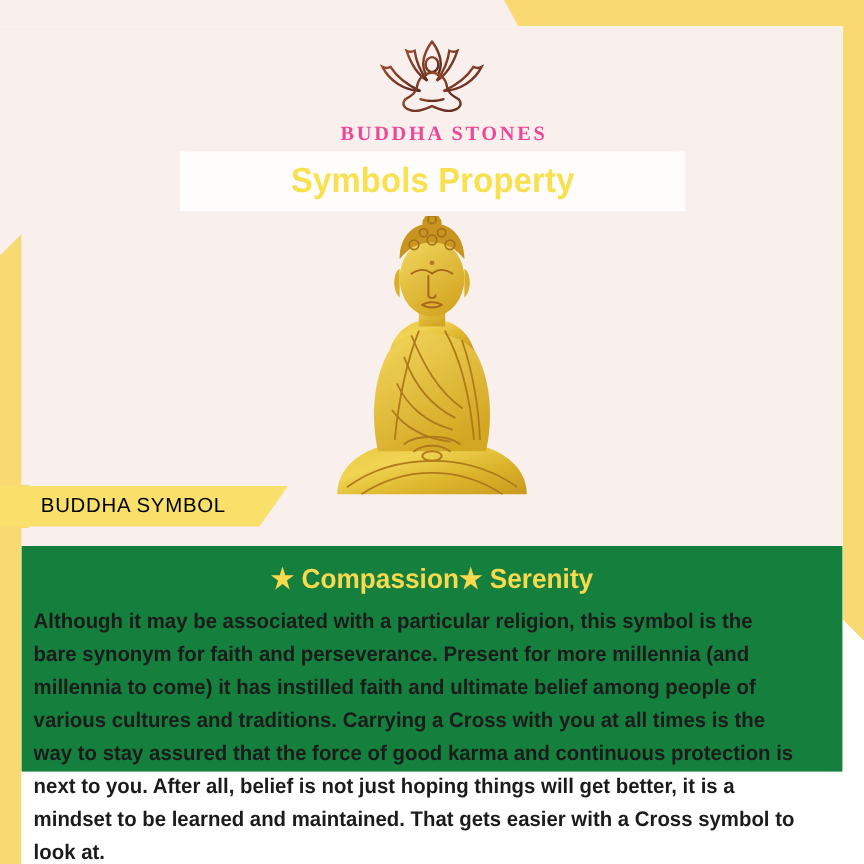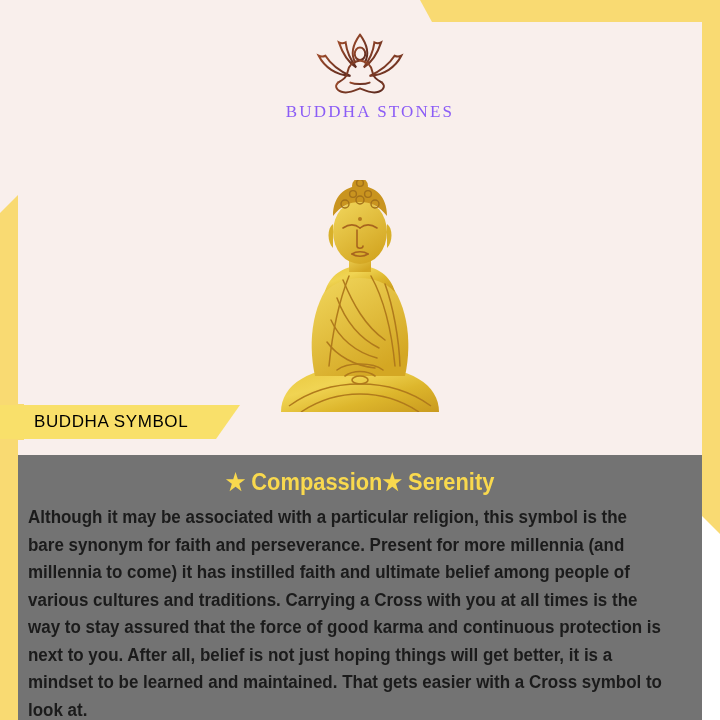--- a/index.html
+++ b/index.html
@@ -93,22 +93,22 @@
   .logo-mark {
     width: 120px;
     height: 72px;
     display: block;
   }
   .logo-word {
     margin-top: 4px;
     font-family: "Liberation Serif", serif;
     font-size: 17px;
     letter-spacing: 2.2px;
-    color: #8b5cf6;
-    font-weight: 400;
+    color: #ec4899;
+    font-weight: 700;
     margin-left: 20px;
   }
 
   
   .title-banner {
     position: absolute;
     top: 126px;
     left: 150px;
     width: 421px;
     height: 50px;
@@ -164,22 +164,22 @@
     font-family: "Liberation Sans", sans-serif;
     font-weight: 400;
   }
 
   
   .lower-panel {
     position: absolute;
     top: 455px;
     left: 18px;
     width: 684px;
-    height: 265px;
-    background: #737373;
+    height: 188px;
+    background: #15803d;
     z-index: 5;
   }
   .subtitle {
     margin: 14px 0 0 0;
     text-align: center;
     font-family: "Liberation Sans Narrow", "Liberation Sans", sans-serif;
     font-weight: bold;
     font-size: 23px;
     color: #f9d94e;
     white-space: nowrap;
@@ -236,20 +236,23 @@
           <path d="M120 72 C136 74 144 84 146 96 C148 108 156 112 166 118"></path>
 
           <path d="M74 118 C66 126 72 136 86 138 C100 140 110 134 120 130 C130 134 140 140 154 138 C168 136 174 126 166 118"></path>
           <path d="M100 118 C110 122 130 122 140 118"></path>
         </g>
       </svg>
     </span>
     <div class="logo-word">BUDDHA STONES</div>
   </div>
 
+  <div class="title-banner">
+    <div class="title-text">Symbols Property</div>
+  </div>
 
   <div class="buddha-wrap">
     <span>
       <svg class="buddha-svg" viewBox="0 0 186 232" xmlns="http://www.w3.org/2000/svg">
         <defs>
           <linearGradient id="gold" x1="0" y1="0" x2="1" y2="1">
             <stop offset="0%" stop-color="#e8c53a"></stop>
             <stop offset="35%" stop-color="#f0d453"></stop>
             <stop offset="65%" stop-color="#ddb62c"></stop>
             <stop offset="100%" stop-color="#c99a1e"></stop>

